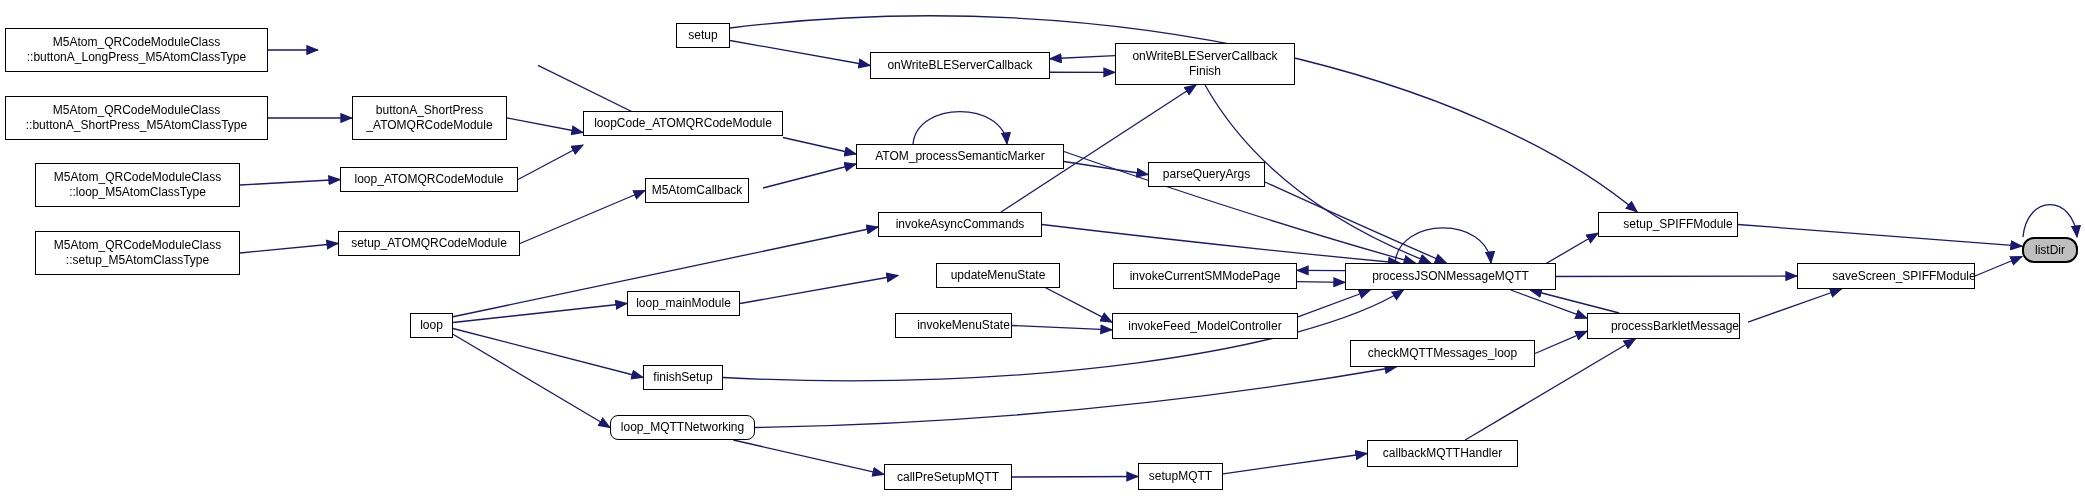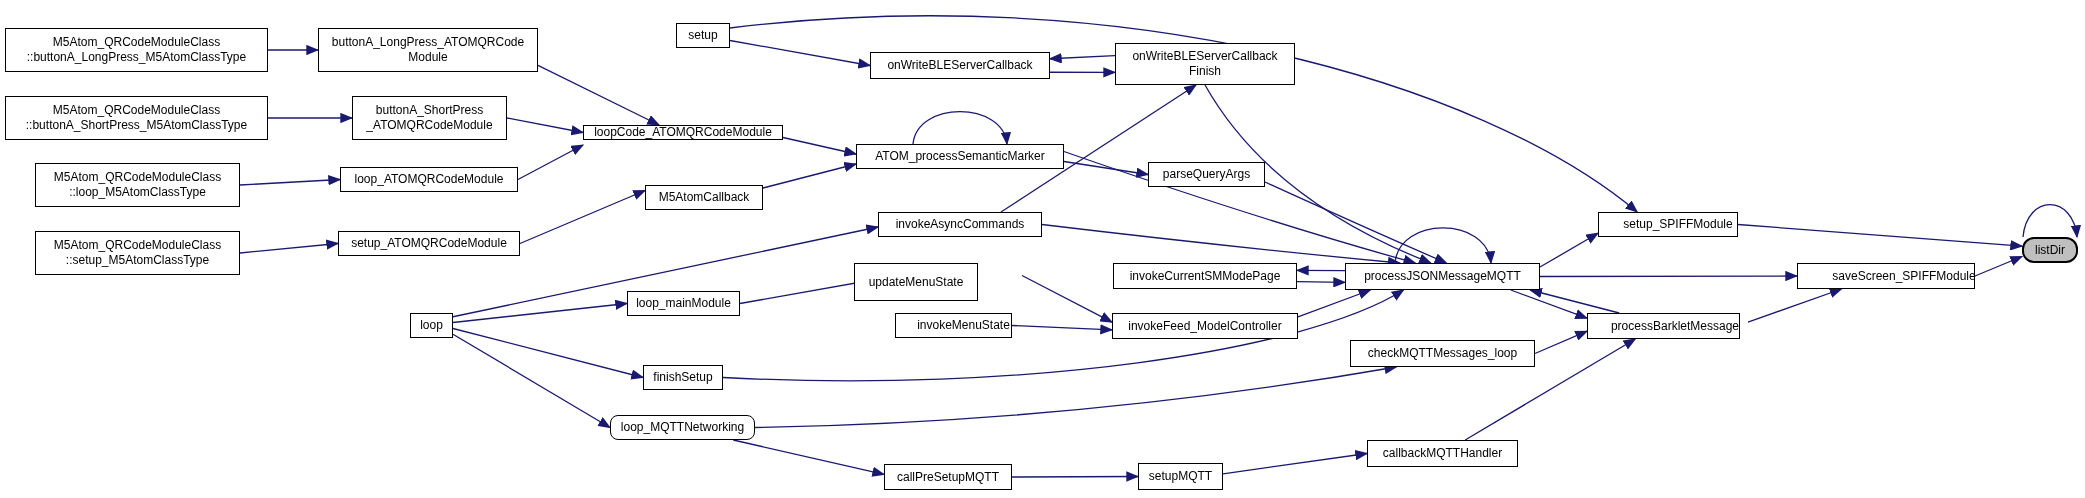--- a/index.html
+++ b/index.html
@@ -72,45 +72,43 @@
       </g>
   </svg>
 <div class="node" style="left: 5px; top: 28px; width: 263px; height: 44px;"><span>M5Atom_QRCodeModuleClass
 ::buttonA_LongPress_M5AtomClassType</span></div>
     <div class="node" style="left: 5px; top: 96px; width: 263px; height: 44px;"><span>M5Atom_QRCodeModuleClass
 ::buttonA_ShortPress_M5AtomClassType</span></div>
     <div class="node" style="left: 35px; top: 163px; width: 205px; height: 44px;"><span>M5Atom_QRCodeModuleClass
 ::loop_M5AtomClassType</span></div>
     <div class="node" style="left: 35px; top: 231px; width: 205px; height: 44px;"><span>M5Atom_QRCodeModuleClass
 ::setup_M5AtomClassType</span></div>
-    <div class="node" style="left: 318px; top: 28px; width: 220px; height: 44px;"><span>buttonA_LongPress_ATOMQRCode
-Module</span></div>
     <div class="node" style="left: 340px; top: 167px; width: 178px; height: 25px;"><span>loop_ATOMQRCodeModule</span></div>
     <div class="node" style="left: 352px; top: 96px; width: 155px; height: 44px;"><span>buttonA_ShortPress
 _ATOMQRCodeModule</span></div>
     <div class="node" style="left: 338px; top: 231px; width: 182px; height: 25px;"><span>setup_ATOMQRCodeModule</span></div>
-    <div class="node" style="left: 583px; top: 125px; width: 200px; height: 15px;"><span>loopCode_ATOMQRCodeModule</span></div>
-    <div class="node" style="left: 645px; top: 178px; width: 118px; height: 25px; margin-top: 7px;"><span>M5AtomCallback</span></div>
+    <div class="node" style="left: 583px; top: 111px; width: 200px; height: 25px;"><span>loopCode_ATOMQRCodeModule</span></div>
+    <div class="node" style="left: 645px; top: 178px; width: 104px; height: 25px;"><span>M5AtomCallback</span></div>
     <div class="node" style="left: 676px; top: 23px; width: 54px; height: 25px;"><span>setup</span></div>
     <div class="node" style="left: 627px; top: 291px; width: 113px; height: 25px;"><span>loop_mainModule</span></div>
     <div class="node" style="left: 643px; top: 365px; width: 80px; height: 25px;"><span>finishSetup</span></div>
     <div class="node" style="left: 610px; top: 415px; width: 145px; height: 25px; border-radius: 8px;"><span>loop_MQTTNetworking</span></div>
     <div class="node" style="left: 410px; top: 313px; width: 43px; height: 25px;"><span>loop</span></div>
     <div class="node" style="left: 870px; top: 52px; width: 180px; height: 27px;"><span>onWriteBLEServerCallback</span></div>
     <div class="node" style="left: 856px; top: 144px; width: 208px; height: 25px;"><span>ATOM_processSemanticMarker</span></div>
     <div class="node" style="left: 878px; top: 212px; width: 164px; height: 25px;"><span>invokeAsyncCommands</span></div>
-    <div class="node" style="left: 854px; top: 263px; width: 124px; height: 38px;"><span>updateMenuState</span></div>
+    <div class="node" style="left: 936px; top: 263px; width: 124px; height: 25px;"><span>updateMenuState</span></div>
     <div class="node" style="left: 895px; top: 313px; width: 117px; height: 25px; padding-left: 20px;"><span>invokeMenuState</span></div>
     <div class="node" style="left: 884px; top: 464px; width: 128px; height: 26px;"><span>callPreSetupMQTT</span></div>
     <div class="node" style="left: 1138px; top: 463px; width: 85px; height: 27px;"><span>setupMQTT</span></div>
     <div class="node" style="left: 1115px; top: 43px; width: 180px; height: 42px;"><span>onWriteBLEServerCallback
 Finish</span></div>
     <div class="node" style="left: 1148px; top: 162px; width: 117px; height: 25px;"><span>parseQueryArgs</span></div>
     <div class="node" style="left: 1113px; top: 263px; width: 184px; height: 26px;"><span>invokeCurrentSMModePage</span></div>
     <div class="node" style="left: 1112px; top: 313px; width: 186px; height: 26px;"><span>invokeFeed_ModelController</span></div>
     <div class="node" style="left: 1367px; top: 440px; width: 151px; height: 27px;"><span>callbackMQTTHandler</span></div>
-    <div class="node" style="left: 1345px; top: 263px; width: 195px; height: 27px;"><span>processJSONMessageMQTT</span></div>
+    <div class="node" style="left: 1345px; top: 263px; width: 211px; height: 27px;"><span>processJSONMessageMQTT</span></div>
     <div class="node" style="left: 1350px; top: 340px; width: 185px; height: 27px;"><span>checkMQTTMessages_loop</span></div>
     <div class="node" style="left: 1598px; top: 212px; width: 140px; height: 25px; padding-left: 20px;"><span>setup_SPIFFModule</span></div>
     <div class="node" style="left: 1587px; top: 313px; width: 153px; height: 26px; justify-content: flex-end;"><span>processBarkletMessage</span></div>
     <div class="node" style="left: 1797px; top: 263px; width: 178px; height: 26px; padding-left: 36px;"><span>saveScreen_SPIFFModule</span></div>
     <div class="node current" style="left: 2022px; top: 237px; width: 56px; height: 26px;"><span>listDir</span></div>
   </div>
 
 </body></html>

